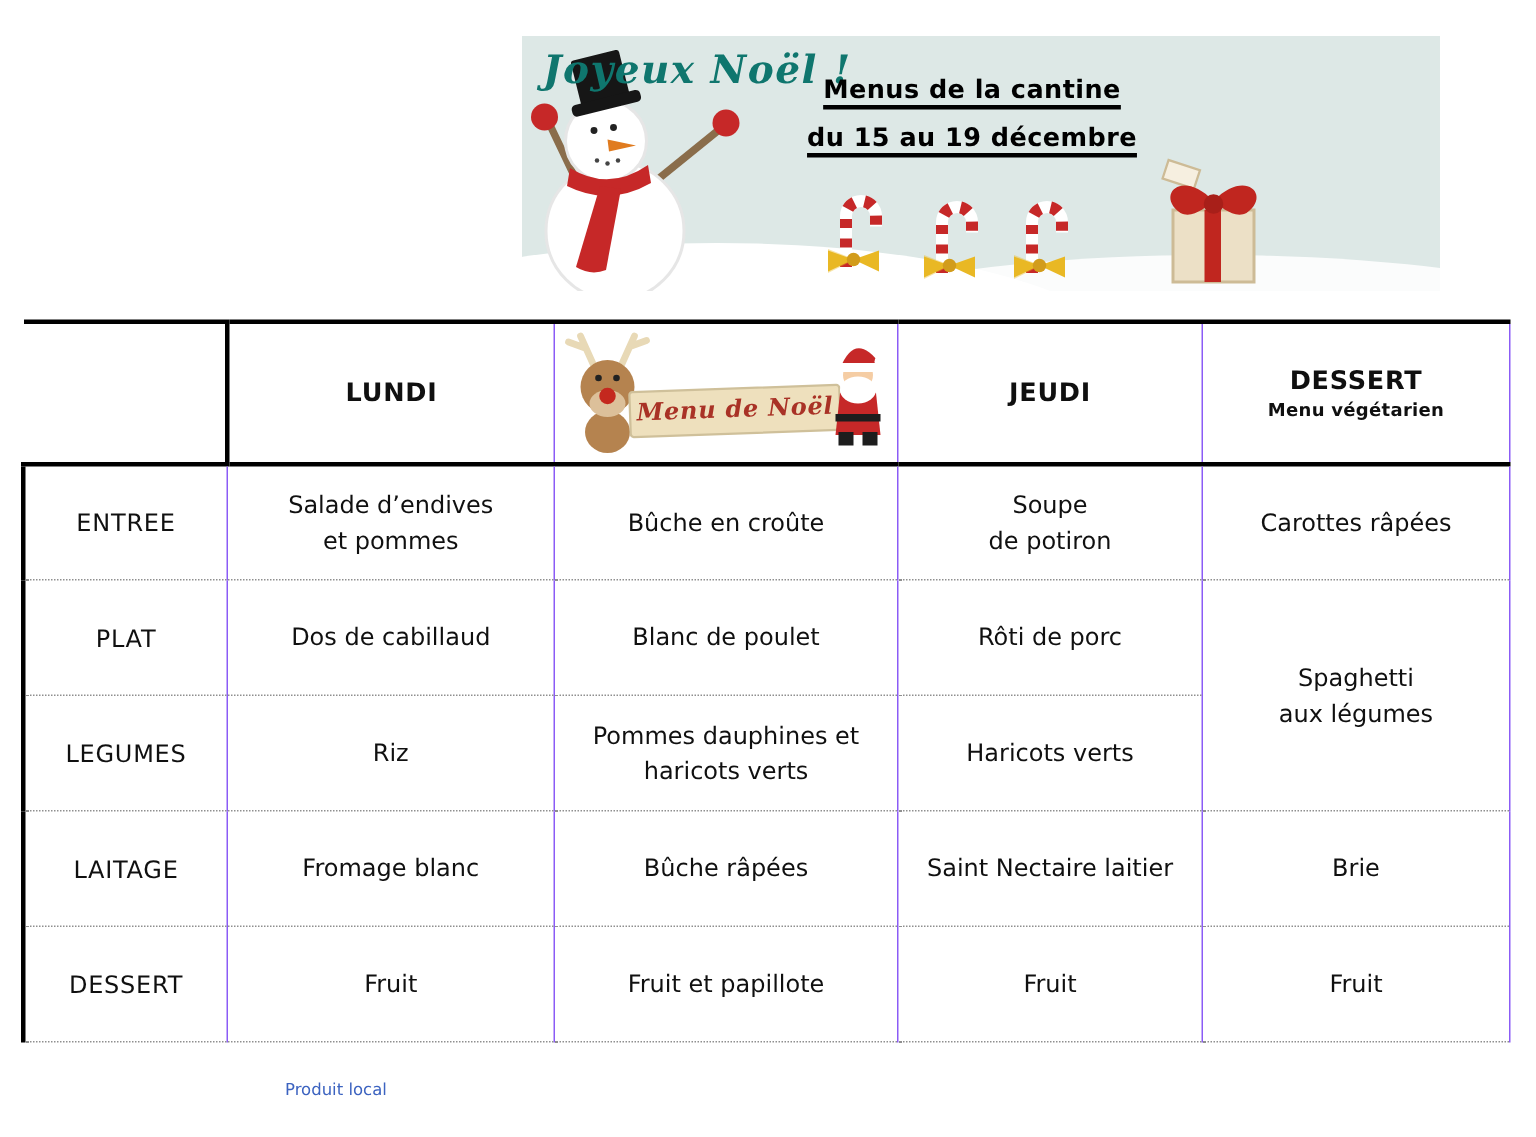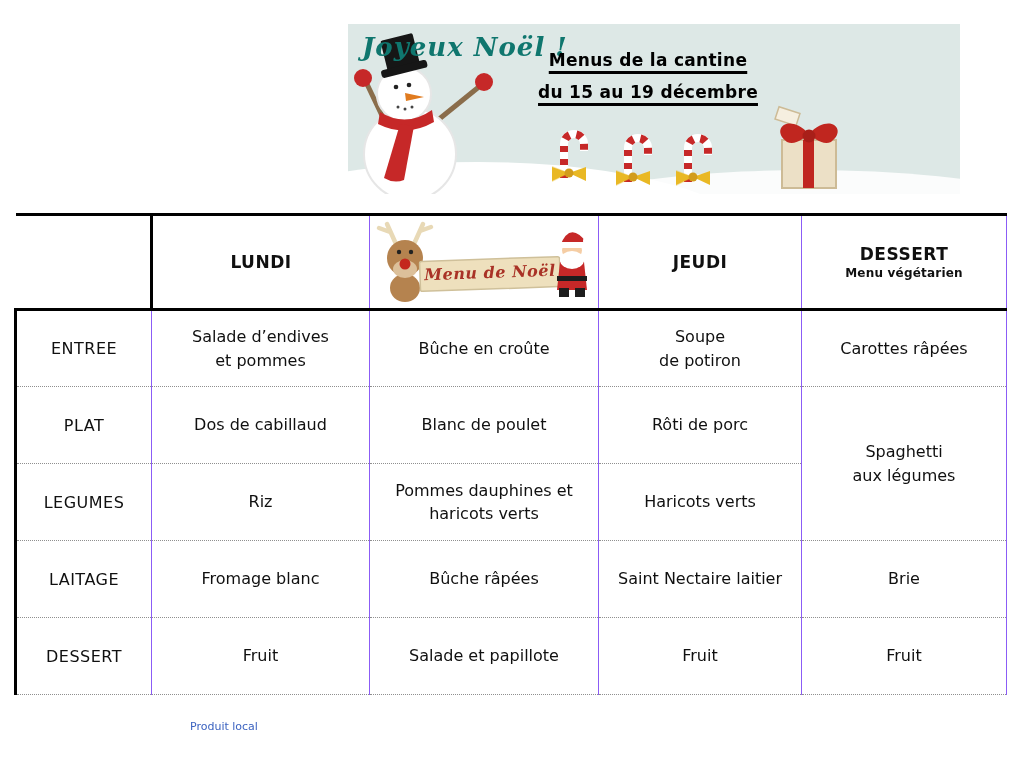--- a/index.html
+++ b/index.html
@@ -203,21 +203,21 @@
       <td class="rowlabel b-left">LAITAGE</td>
       <td><span class="pre">Fromage blanc</span></td>
       <td><span class="pre">Bûche râpées</span></td>
       <td><span class="pre">Saint Nectaire laitier</span></td>
       <td class="b-right"><span class="pre">Brie</span></td>
     </tr>
 
     <tr class="brow">
       <td class="rowlabel b-left b-bottom">DESSERT</td>
       <td class="b-bottom"><span class="pre">Fruit</span></td>
-      <td class="b-bottom"><span class="pre">Salade et papillote</span></td>
+      <td class="b-bottom"><span class="pre">Fruit et papillote</span></td>
       <td class="b-bottom"><span class="pre">Fruit</span></td>
       <td class="b-bottom b-right"><span class="pre">Fruit</span></td>
     </tr>
   </tbody>
     </table>
 
   <div class="legend">Produit local</div>
 
 </div>
 

